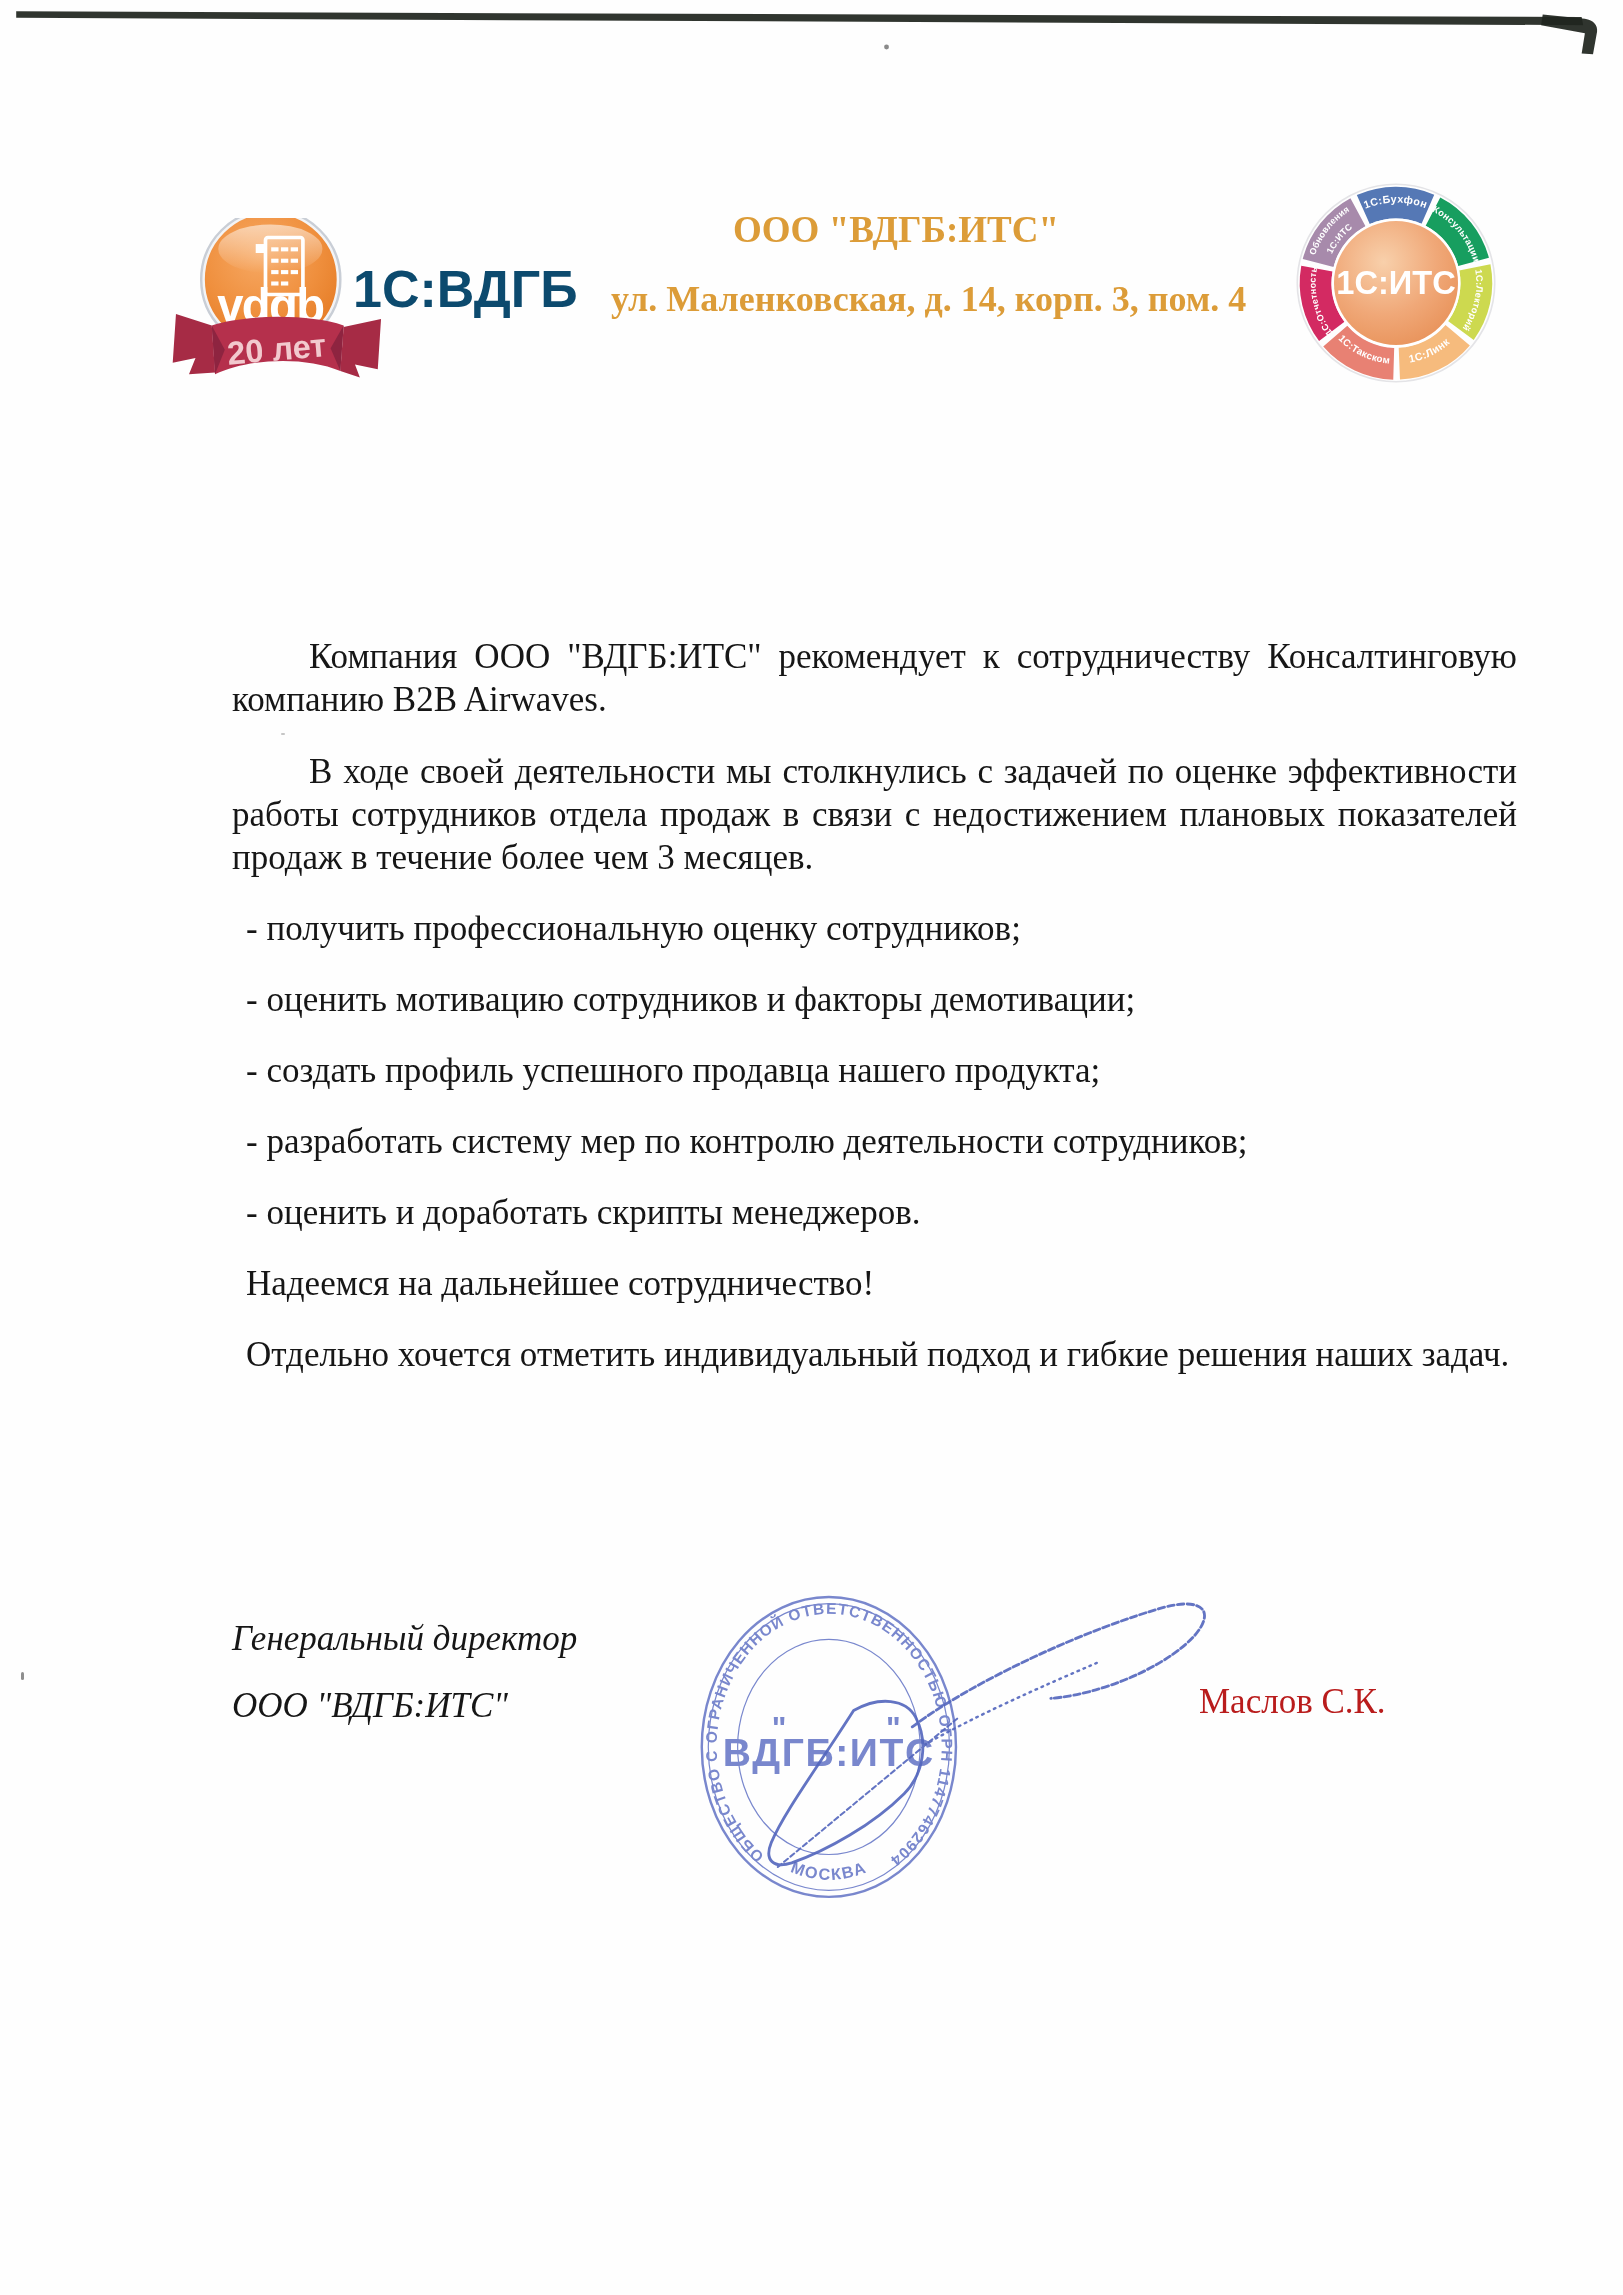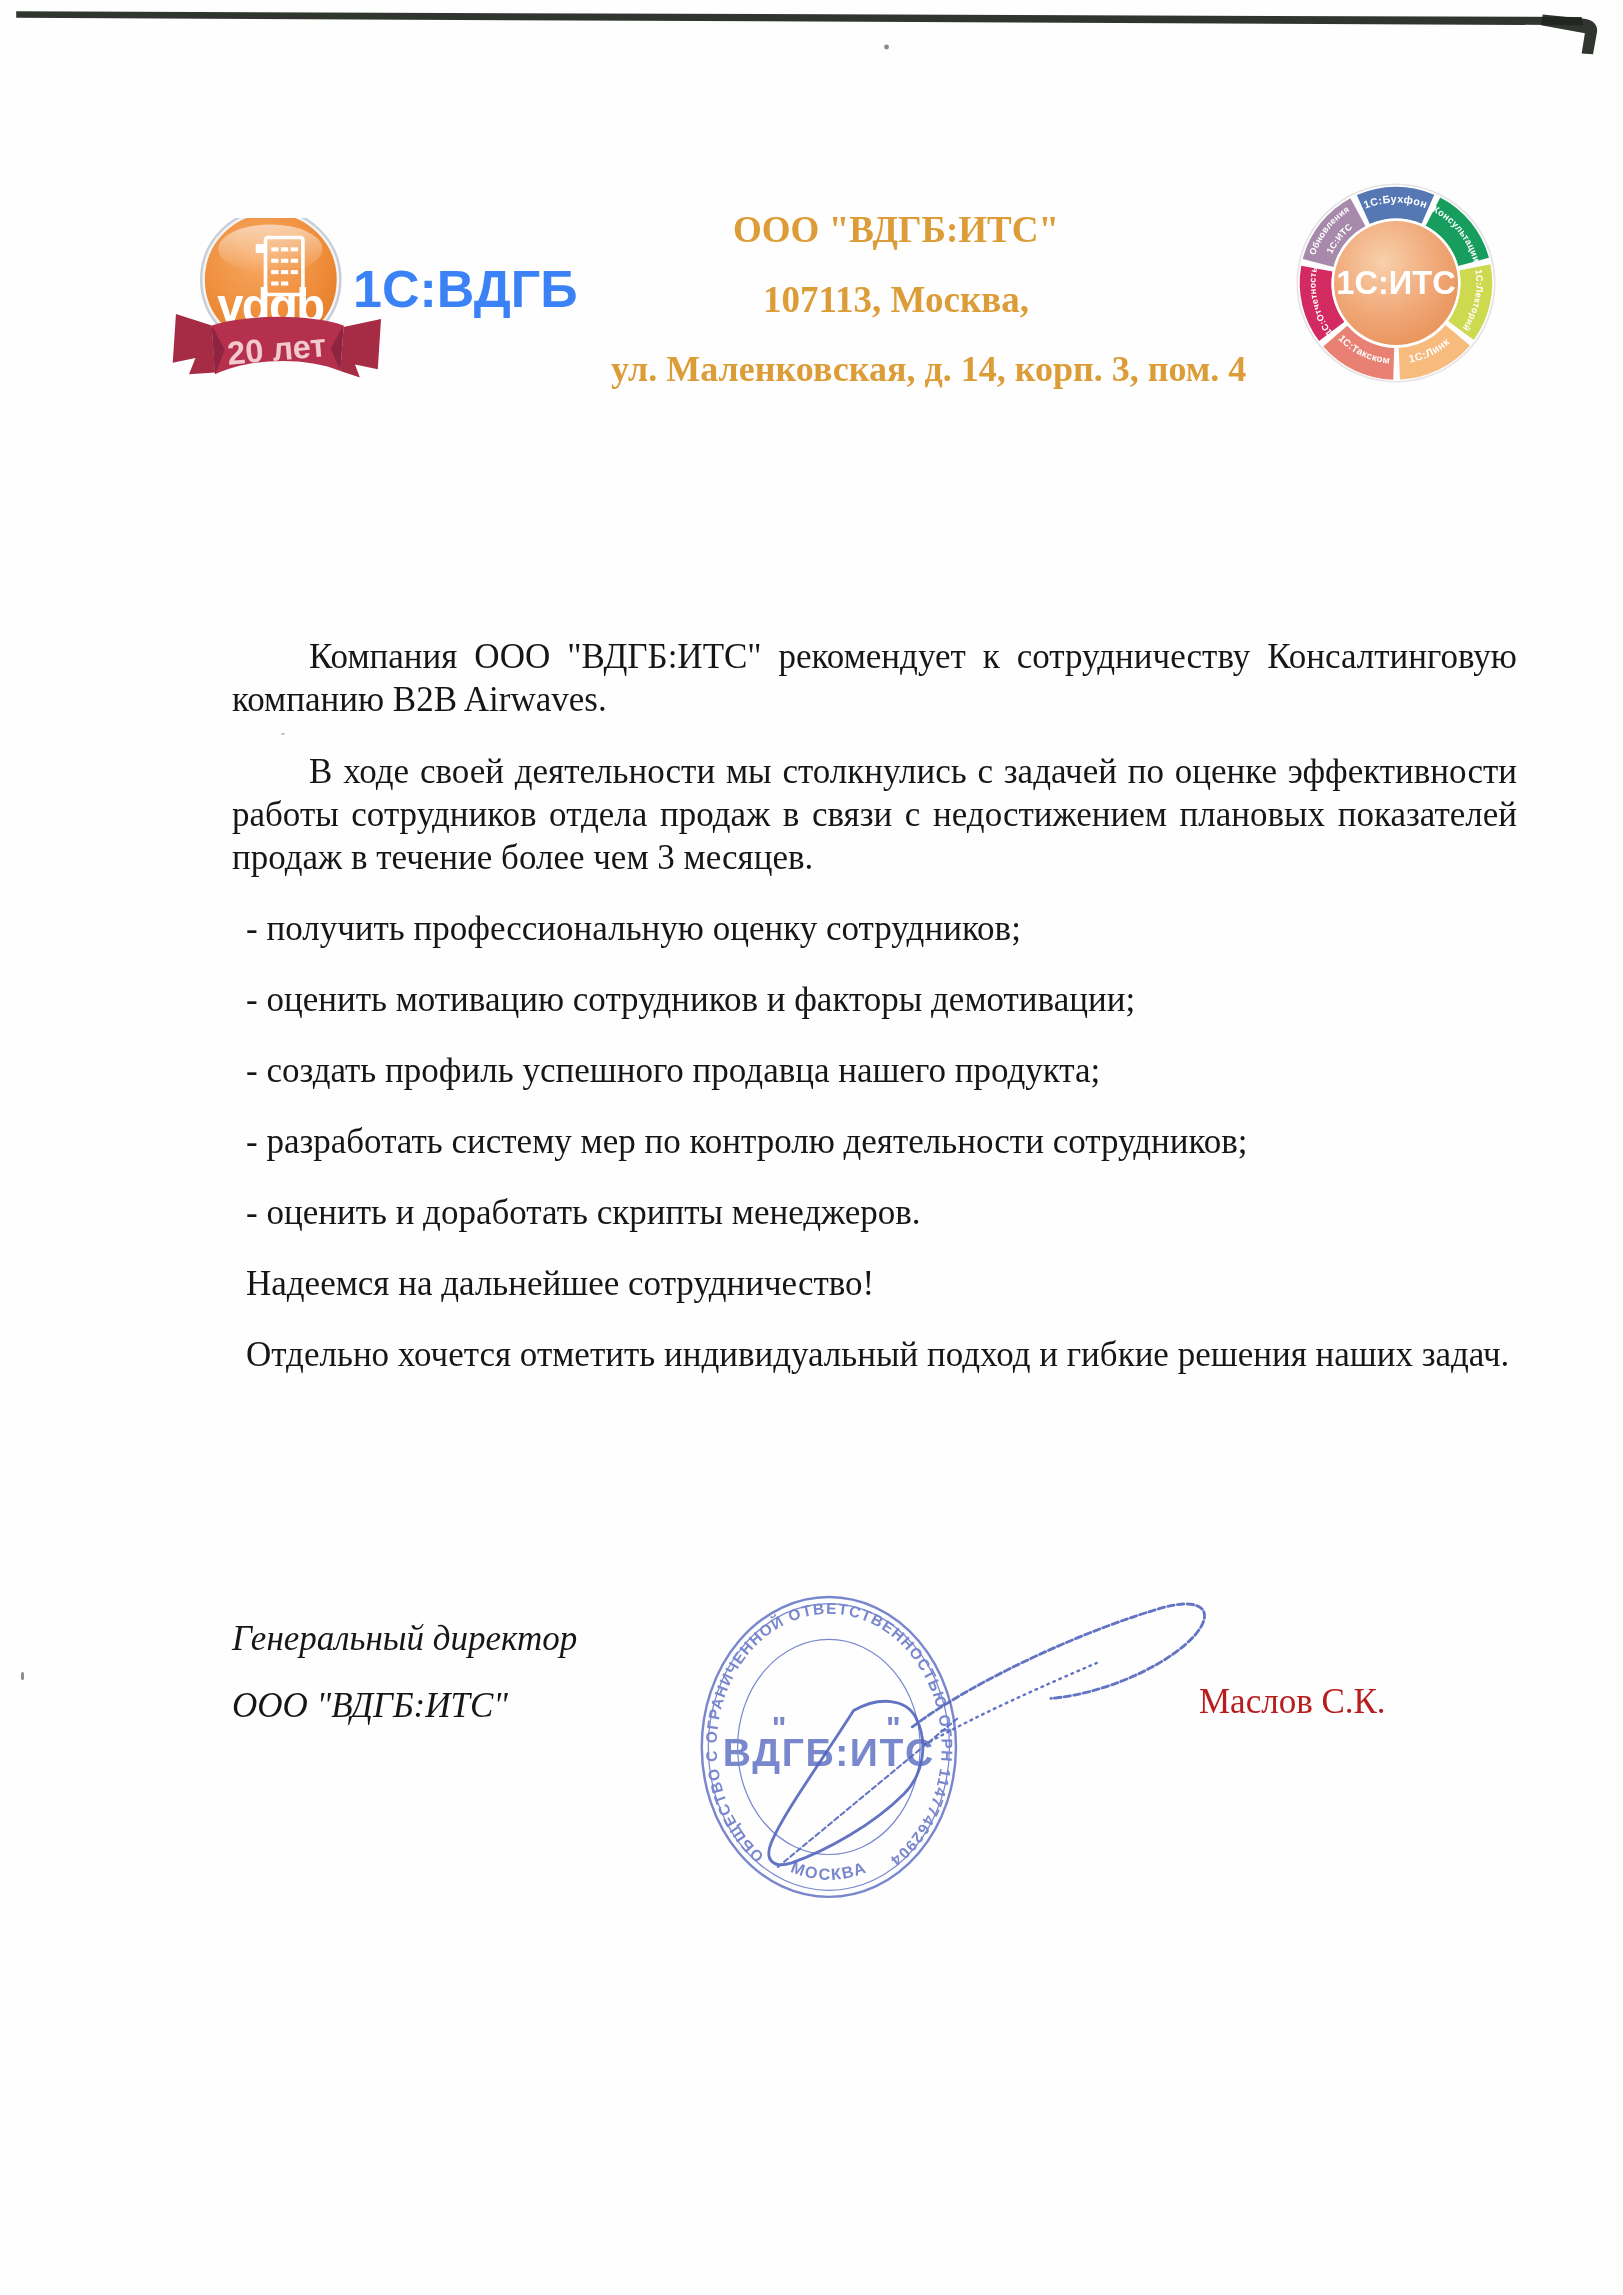--- a/index.html
+++ b/index.html
@@ -19,21 +19,21 @@
     font-weight:bold;
   }
   .company-line{line-height:41px;}
   .company-line.l1{font-size:37px;margin:0 0 29px 0;}
   .company-line.l2{font-size:37px;margin:0 0 29px 0;}
   .company-line.l3{font-size:36px;margin:0;white-space:nowrap;}
   .brand-title{
     left:353px;top:259px;
     font-family:"Liberation Sans", sans-serif;
     font-weight:bold;font-size:52px;letter-spacing:0px;
-    color:#3b82f6;
+    color:#0c4a6e;
   }
   
   .letter-body{
     left:232px;top:635px;width:1285px;
     font-size:35px;line-height:43px;color:#161616;
   }
   .letter-body p{margin:0 0 28px 0;}
   .letter-body p.p-indent{text-align:justify;text-indent:77px;}
   .letter-body p.p-first{margin-bottom:29px;}
   .letter-body p.p-hang{padding-left:14px;}
@@ -103,21 +103,20 @@
       <path d="M50,132 L54,192 L66,162 Z" fill="#8e2440"></path>
       <path d="M212,132 L208,188 L196,160 Z" fill="#8e2440"></path>
       <text x="130" y="175" text-anchor="middle" font-family="Liberation Sans, sans-serif" font-weight="bold" font-size="40" fill="#f2c9ce" transform="rotate(-5 130 165)">20 лет</text>
     </g>
   </svg>
 
   <div class="abs brand-title">1С:ВДГБ</div>
 
   <div class="abs company-block">
     <div class="company-line l1">ООО "ВДГБ:ИТС"</div>
-    <div class="company-line l2">107113, Москва,</div>
     <div class="company-line l3">ул. Маленковская, д. 14, корп. 3, пом. 4</div>
   </div>
 
   <svg class="abs" style="left:1294px;top:181px;" width="204" height="204" viewBox="0 0 250 250" font-family="Liberation Sans, sans-serif">
     <defs>
       <radialGradient id="sphere" cx="40%" cy="33%" r="78%">
         <stop offset="0%" stop-color="#f8d0ab"></stop>
         <stop offset="55%" stop-color="#f0a878"></stop>
         <stop offset="100%" stop-color="#e78f55"></stop>
       </radialGradient>

